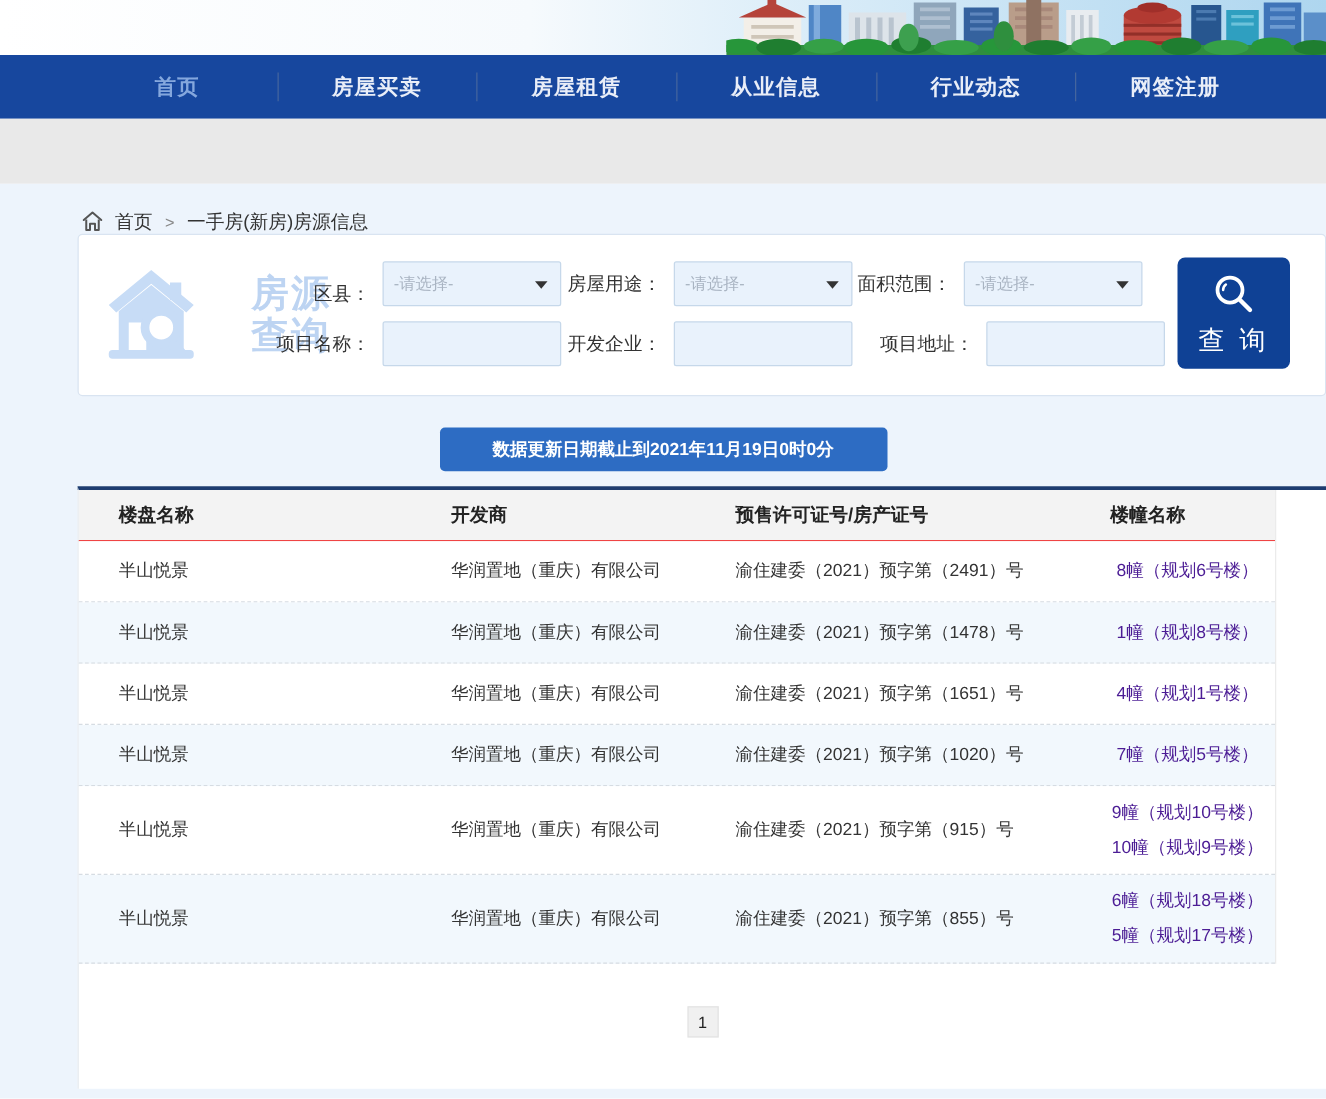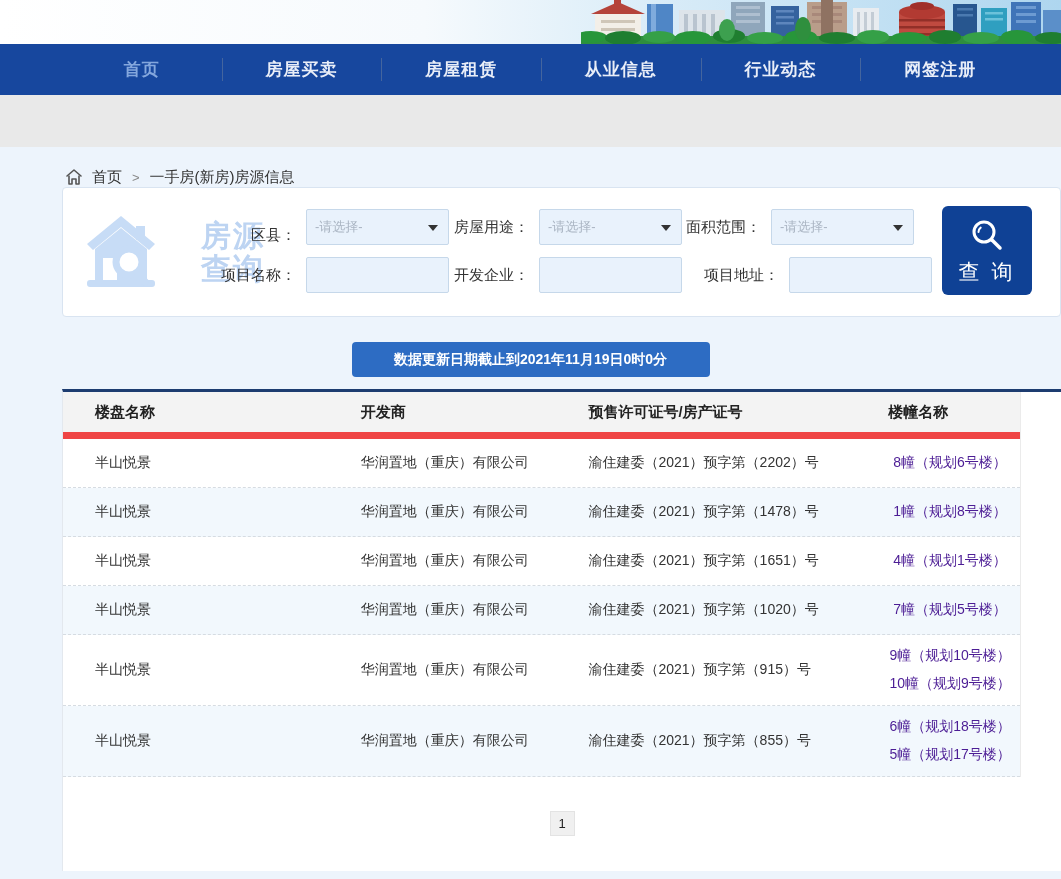--- a/index.html
+++ b/index.html
@@ -85,21 +85,21 @@
   }
   
   .table-wrap{
     margin-left:62px;width:999px;background:#fff;
     border-top:3px solid #1d3c70;border-left:1px solid #e3e8ee;
     box-sizing:border-box;min-height:482px;
   }
   .htable{width:958px;border-right:1px solid #ebebeb;box-sizing:border-box;}
   .thead{
     display:flex;height:40px;align-items:center;background:#f3f3f3;
-    border-bottom:7px solid #ef4444;font-weight:bold;font-size:15px;color:#222;
+    border-bottom:1px solid #ef4444;font-weight:bold;font-size:15px;color:#222;
   }
   .c1{width:298px;box-sizing:border-box;padding-left:32px;}
   .c2{width:228px;box-sizing:border-box;}
   .c3{width:292px;box-sizing:border-box;}
   .c4{width:140px;box-sizing:border-box;}
   .thead .c4{padding-left:8px;}
   .trow{
     display:flex;align-items:center;min-height:48px;
     border-bottom:1px dashed #d6dce2;font-size:14px;color:#333;background:#fff;
   }
@@ -295,21 +295,21 @@
       <div class="thead">
         <div class="c1">楼盘名称</div>
         <div class="c2">开发商</div>
         <div class="c3">预售许可证号/房产证号</div>
         <div class="c4">楼幢名称</div>
       </div>
       <div>
           <div class="trow">
             <div class="c1">半山悦景</div>
             <div class="c2">华润置地（重庆）有限公司</div>
-            <div class="c3">渝住建委（2021）预字第（2202）号</div>
+            <div class="c3">渝住建委（2021）预字第（2491）号</div>
             <div class="c4">
               <a>8幢（规划6号楼）</a>
             </div>
           </div>
           <div class="trow alt">
             <div class="c1">半山悦景</div>
             <div class="c2">华润置地（重庆）有限公司</div>
             <div class="c3">渝住建委（2021）预字第（1478）号</div>
             <div class="c4">
               <a>1幢（规划8号楼）</a>

